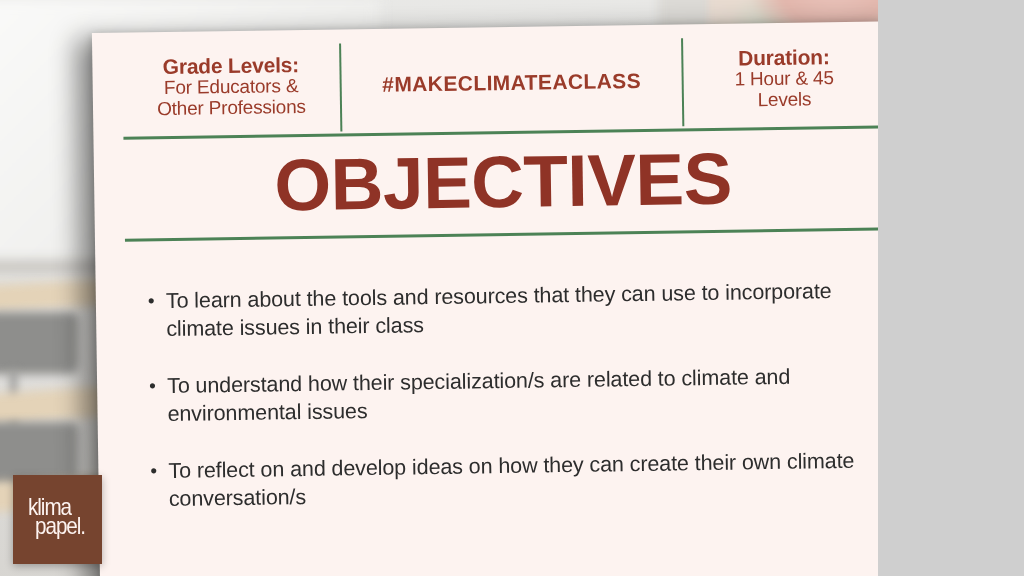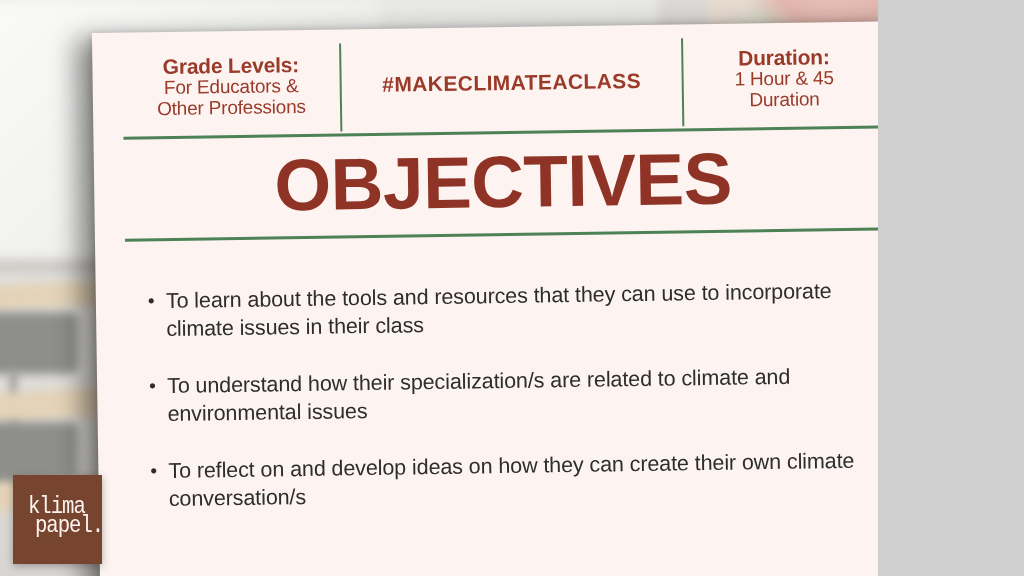--- a/index.html
+++ b/index.html
@@ -242,21 +242,21 @@
     display: flex;
     align-items: center;
     justify-content: center;
     box-shadow: 0 2px 8px rgba(0,0,0,0.3);
   }
   .logo-stack {
     position: relative;
     width: 62px;
     height: 54px;
     color: #fdf3f0;
-    font-family: Liberation Mono, monospace;
+    font-family: Liberation Sans, sans-serif;
   }
   .logo-l1 {
     position: absolute;
     left: 1px; top: 2px;
     font-size: 24px;
     line-height: 1;
     letter-spacing: -1.2px;
     transform: scaleX(0.86);
     transform-origin: left top;
   }
@@ -316,21 +316,21 @@
 
         <div class="hcol hashtag">
           <div class="hashtag-text">#MAKECLIMATEACLASS</div>
         </div>
 
         <div class="vsep"></div>
 
         <div class="hcol duration">
           <div class="h-strong">Duration:</div>
           <div class="h-sub">1 Hour &amp; 45</div>
-          <div class="h-sub">Duration</div>
+          <div class="h-sub">Levels</div>
         </div>
 
       </div>
 
       <div class="hline-top"></div>
 
       <div class="title">OBJECTIVES</div>
 
       <div class="hline-mid"></div>
 

